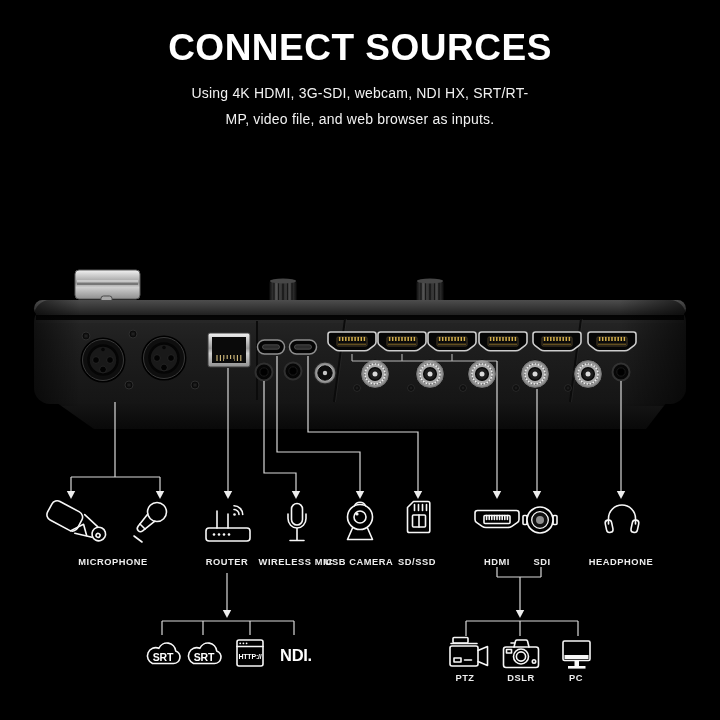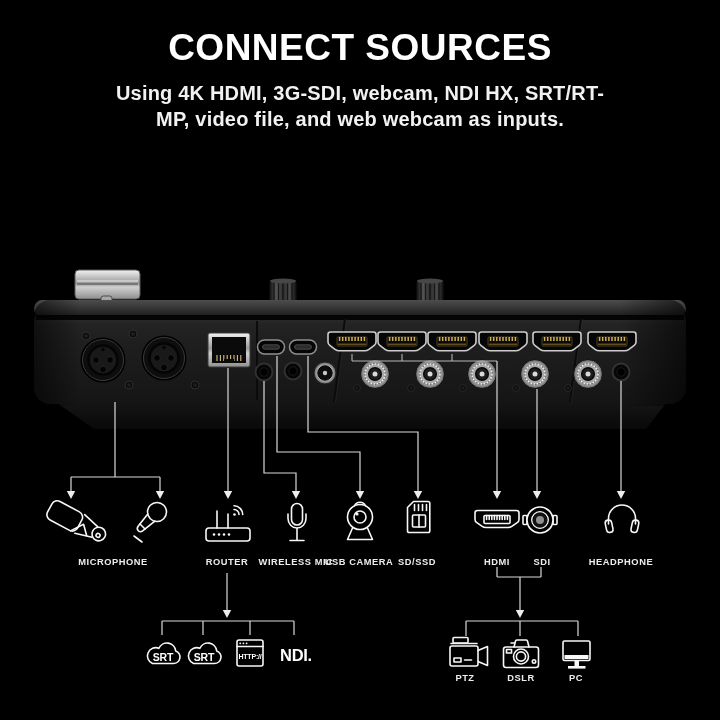--- a/index.html
+++ b/index.html
@@ -1,21 +1,21 @@
 <!DOCTYPE html>
 <html><head>
 <meta charset="utf-8">
 <style>
   html,body{margin:0;padding:0;background:#000;}
   .stage{position:relative;width:708px;height:720px;background:#000;overflow:hidden;
          font-family:"Liberation Sans",sans-serif;}
   .hdr{position:absolute;top:24px;left:0;width:720px;text-align:center;color:#fff;}
   .title-line{font-size:37px;font-weight:800;line-height:48px;letter-spacing:.5px;}
   .subtitle{margin-top:8px;}
-  .subtitle-line{font-size:20px;line-height:26px;font-weight:700;color:#f2f2f2;letter-spacing:.2px;}
+  .subtitle-line{font-size:14px;line-height:26px;font-weight:400;color:#f2f2f2;letter-spacing:.2px;}
   svg.diagram{position:absolute;left:0;top:0;}
   .ln{stroke:#d9d9d9;stroke-width:1.2;fill:none;}
   .br{stroke:#b5b5b5;stroke-width:1.1;fill:none;}
   .ah{fill:#ededed;stroke:none;}
   .ic{stroke:#f7f7f7;stroke-width:1.6;fill:none;stroke-linecap:round;stroke-linejoin:round;}
   .icf{fill:#f7f7f7;stroke:none;}
   .lbl{font-family:"Liberation Sans",sans-serif;font-size:9.3px;font-weight:700;
        fill:#ededed;letter-spacing:.55px;text-anchor:middle;}
   .srt{font-family:"Liberation Sans",sans-serif;font-size:10.5px;font-weight:700;
        fill:#fff;text-anchor:middle;letter-spacing:-.2px;}
@@ -26,21 +26,21 @@
 </style>
 </head>
 <body>
 
 <div class="stage">
 
   <div class="hdr">
     <div class="title-line">CONNECT SOURCES</div>
     <div class="subtitle">
       <div class="subtitle-line">Using 4K HDMI, 3G-SDI, webcam, NDI HX, SRT/RT-</div>
-      <div class="subtitle-line">MP, video file, and web webcam as inputs.</div>
+      <div class="subtitle-line">MP, video file, and web browser as inputs.</div>
     </div>
   </div>
 
   <svg class="diagram" width="720" height="720" viewBox="0 0 720 720">
     <defs>
       <linearGradient id="gMetal" x1="0" y1="0" x2="0" y2="1">
         <stop offset="0" stop-color="#f2f2f2"></stop>
           <stop offset=".45" stop-color="#9a9a9a"></stop>
         <stop offset=".6" stop-color="#cfcfcf"></stop>
           <stop offset="1" stop-color="#8f8f8f"></stop>

